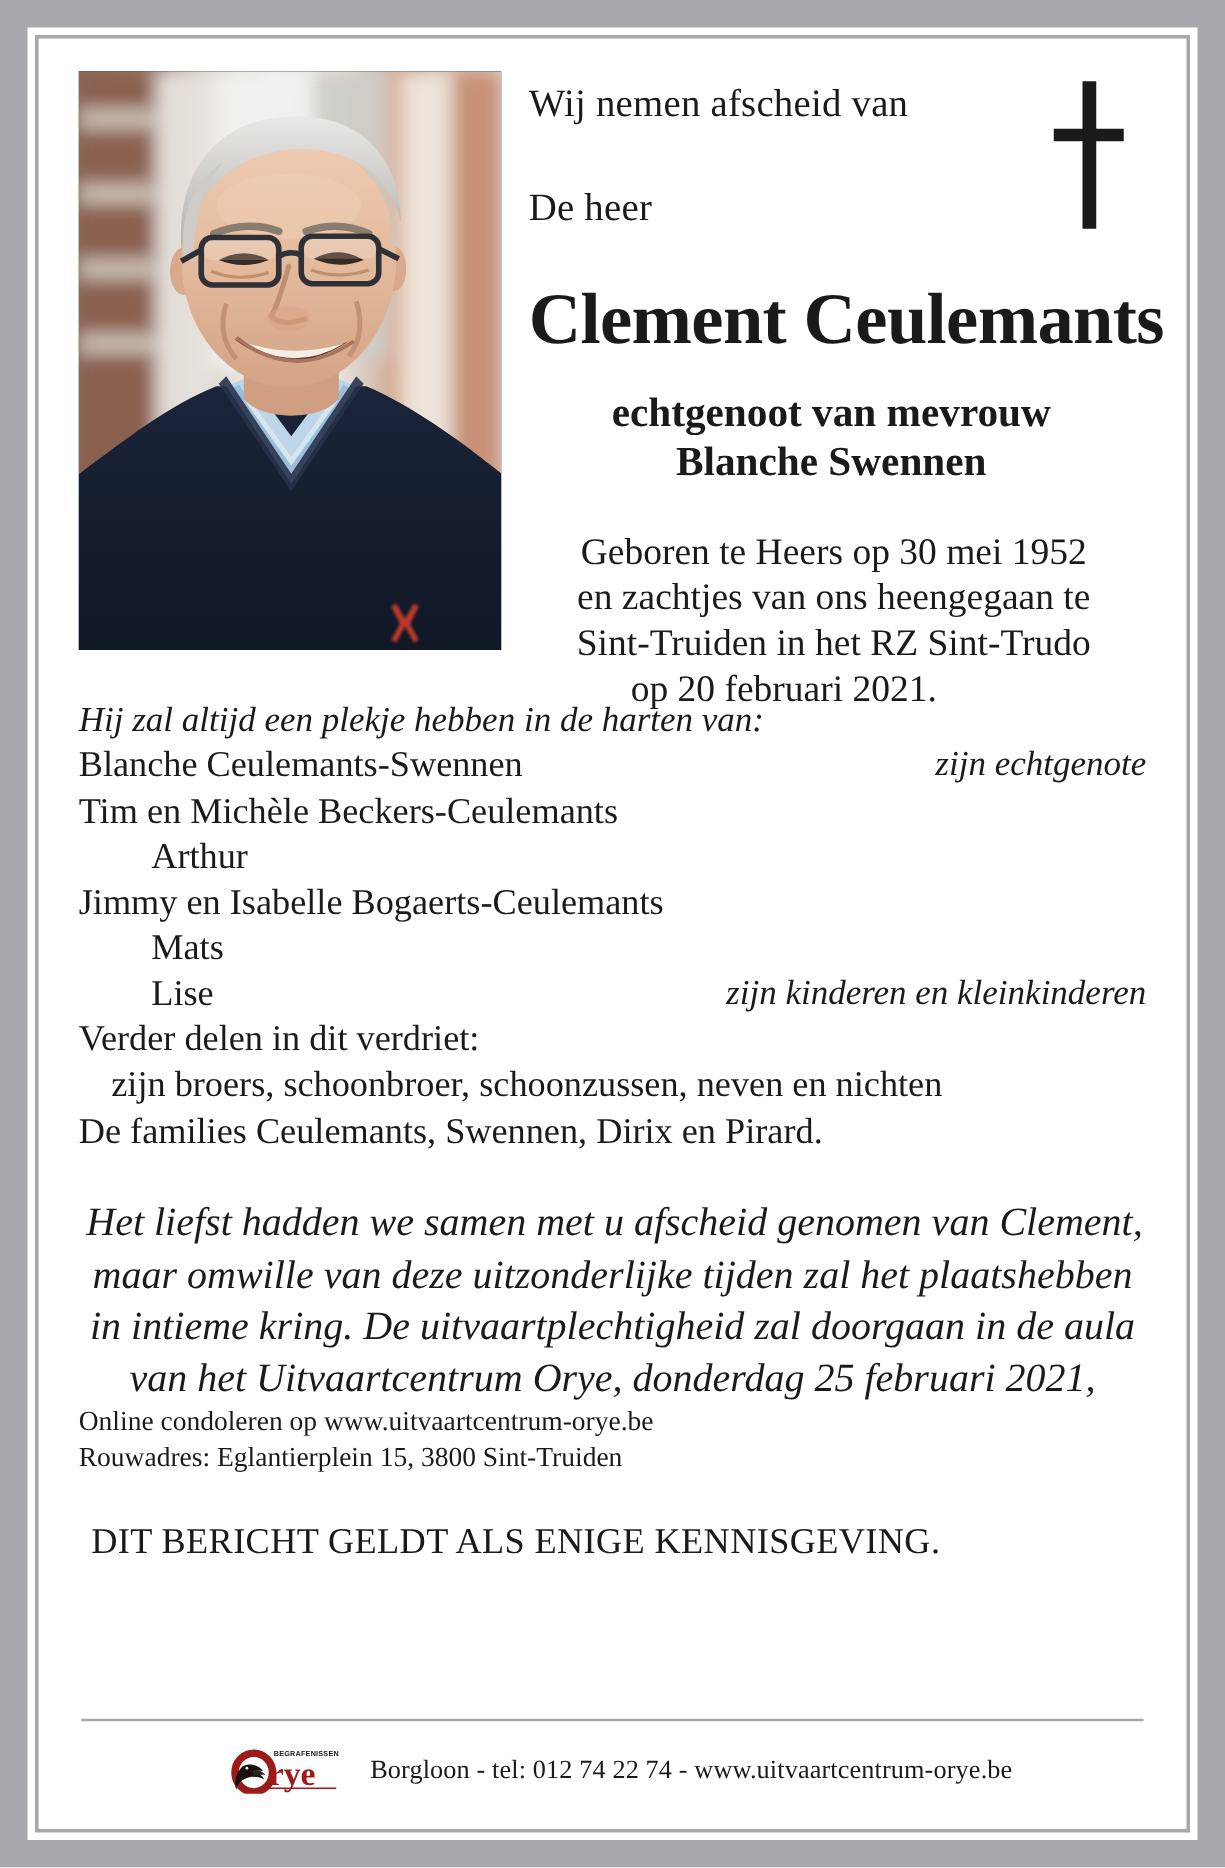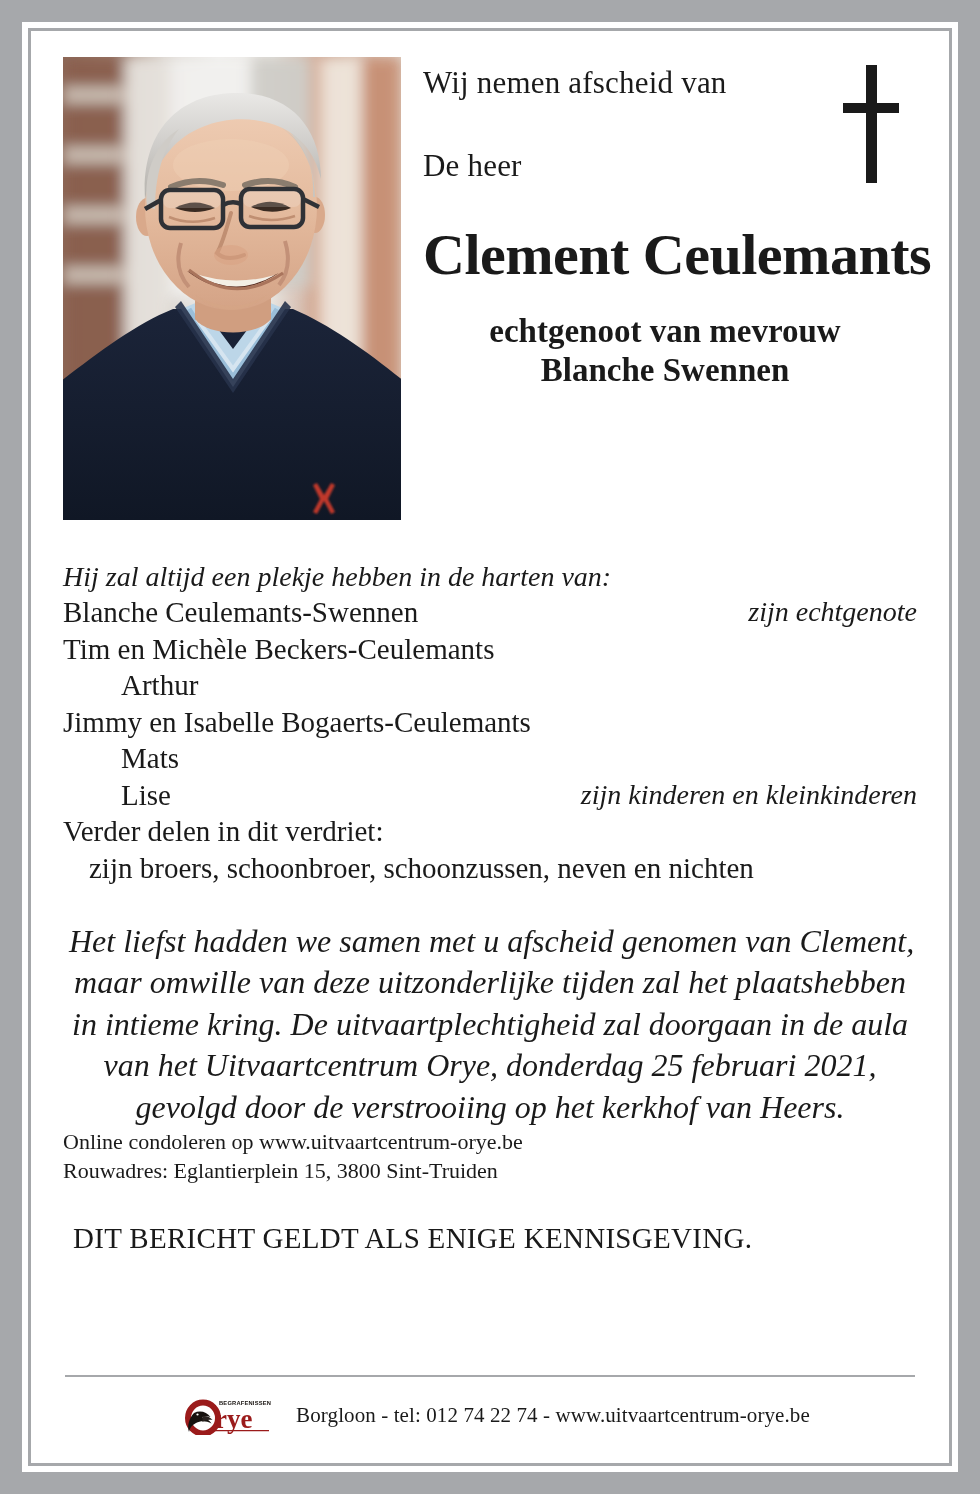--- a/index.html
+++ b/index.html
@@ -337,20 +337,26 @@
           <div class="v"></div>
                 <div class="h"></div>
         </div>
         <div class="line-afscheid">Wij nemen afscheid van</div>
         <div class="line-deheer">De heer</div>
         <div class="name">Clement Ceulemants</div>
         <div class="spouse">
           <div>echtgenoot van mevrouw</div>
           <div>Blanche Swennen</div>
         </div>
+        <div class="birthdeath">
+          <div>Geboren te Heers op 30 mei 1952</div>
+          <div>en zachtjes van ons heengegaan te</div>
+          <div>Sint-Truiden in het RZ Sint-Trudo</div>
+          <div class="last">op 20 februari 2021.</div>
+        </div>
       </div>
     </div>
 
     <div class="family">
       <div class="fam-intro">Hij zal altijd een plekje hebben in de harten van:</div>
 
       <div class="famrow">
         <span>Blanche Ceulemants-Swennen</span>
         <span class="role">zijn echtgenote</span>
       </div>
@@ -366,28 +372,28 @@
       <div class="famrow indent">
         <span>Mats</span>
       </div>
       <div class="famrow indent">
         <span>Lise</span>
         <span class="role">zijn kinderen en kleinkinderen</span>
       </div>
 
       <div>Verder delen in dit verdriet:</div>
       <div class="indent-sm">zijn broers, schoonbroer, schoonzussen, neven en nichten</div>
+      <div>De families Ceulemants, Swennen, Dirix en Pirard.</div>
     </div>
 
     <div class="ceremony">
       <span>Het liefst hadden we samen met u afscheid genomen van Clement,</span>
       <span>maar omwille van deze uitzonderlijke tijden zal het plaatshebben</span>
       <span>in intieme kring. De uitvaartplechtigheid zal doorgaan in de aula</span>
       <span>van het Uitvaartcentrum Orye, donderdag 25 februari 2021,</span>
-      <span>gevolgd door de verstrooiing op het kerkhof van Heers.</span>
     </div>
 
     <div class="contact">
       <div>Online condoleren op www.uitvaartcentrum-orye.be</div>
       <div>Rouwadres: Eglantierplein 15, 3800 Sint-Truiden</div>
     </div>
 
     <div class="notice">DIT BERICHT GELDT ALS ENIGE KENNISGEVING.</div>
 
     <div class="rule"></div>

